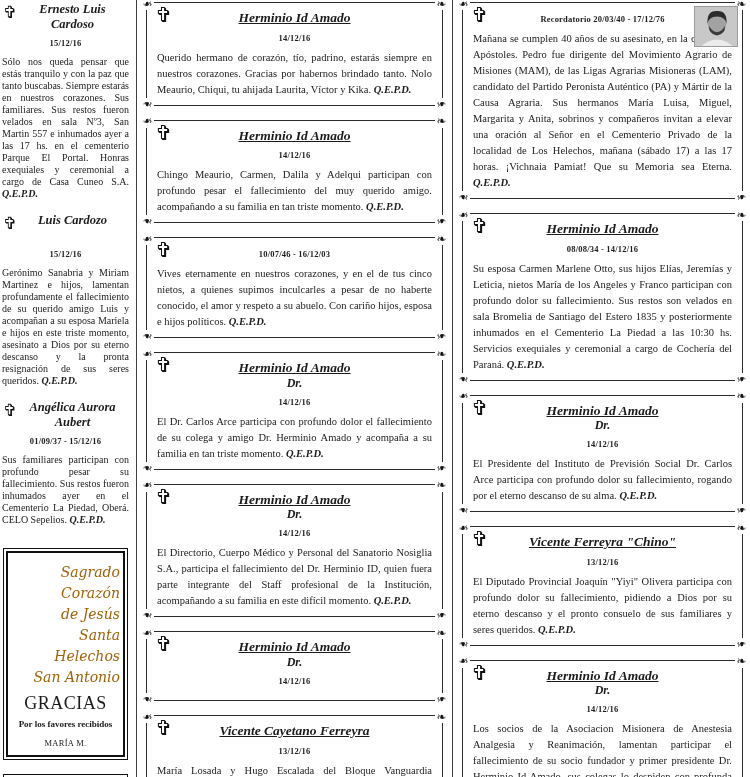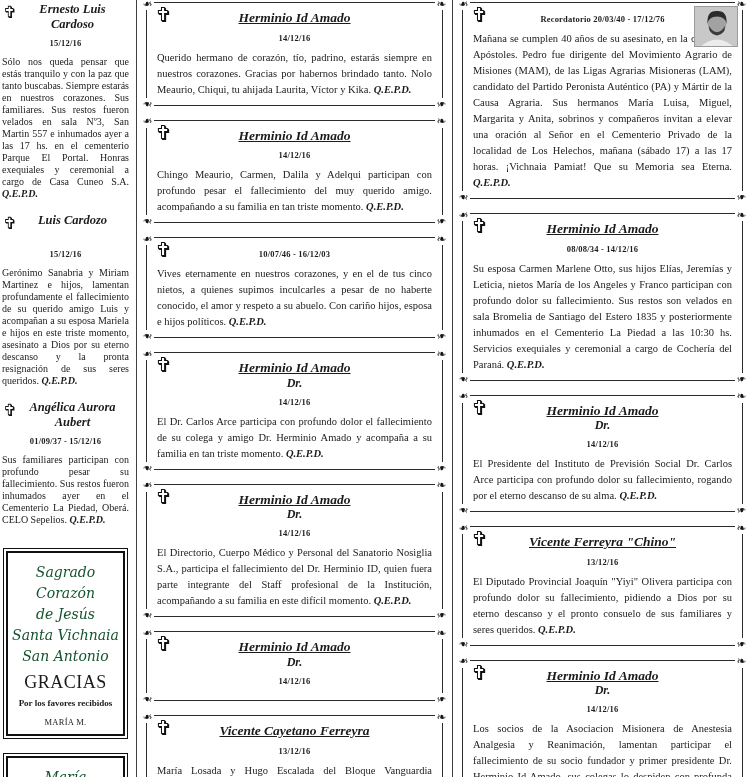--- a/index.html
+++ b/index.html
@@ -88,21 +88,21 @@
     min-height: 30px;
   }
   .plain .ndate { margin: 6px 0 8px 0; }
   .plain .nbody { font-size: 10px; line-height: 12px; }
 
   
   .thanks { border: 1px solid #111; padding: 2px; margin: 0 1px 14px 1px; background: #fff; }
   .thanks-inner { border: 2px solid #111; text-align: center; padding: 9px 3px 7px 3px; }
   .script {
     font-style: italic; font-size: 14px; line-height: 21px;
-    font-family: "DejaVu Serif", serif; color: #14532d;
+    font-family: "DejaVu Serif", serif; color: #a16207; text-align: right;
   }
   .thanks-title { font-weight: normal; font-size: 18px; letter-spacing: .5px; margin-top: 5px; }
   .thanks-sub { font-weight: bold; font-size: 9px; margin-top: 5px; line-height: 11px; }
   .thanks-signer { font-size: 8.5px; margin-top: 8px; letter-spacing: .3px; }
   .thanks.first { margin-top: 22px; }
 </style>
 </head>
 <body>
 
 <div class="page">
@@ -127,21 +127,21 @@
       <span class="cross-l">✞</span>
       <h2 class="name-l">Angélica Aurora Aubert</h2>
       <div class="ndate">01/09/37 - 15/12/16</div>
       <p class="nbody"><span>Sus familiares participan con profundo pesar su fallecimiento. Sus restos fueron inhumados ayer en el Cementerio La Piedad, Oberá. CELO Sepelios.</span> <span class="qepd">Q.E.P.D.</span></p>
     </article>
 
     <section class="thanks first">
       <div class="thanks-inner t1">
         <div class="script">Sagrado Corazón</div>
         <div class="script">de Jesús</div>
-        <div class="script">Santa Vichnaia</div>
+        <div class="script">Santa Helechos</div>
         <div class="script">San Antonio</div>
         <div class="thanks-title">GRACIAS</div>
         <div class="thanks-sub">Por los favores recibidos</div>
         <div class="thanks-signer">MARÍA M.</div>
       </div>
     </section>
 
     <section class="thanks">
       <div class="thanks-inner t2">
         <div class="script">María Desatanudos</div>

